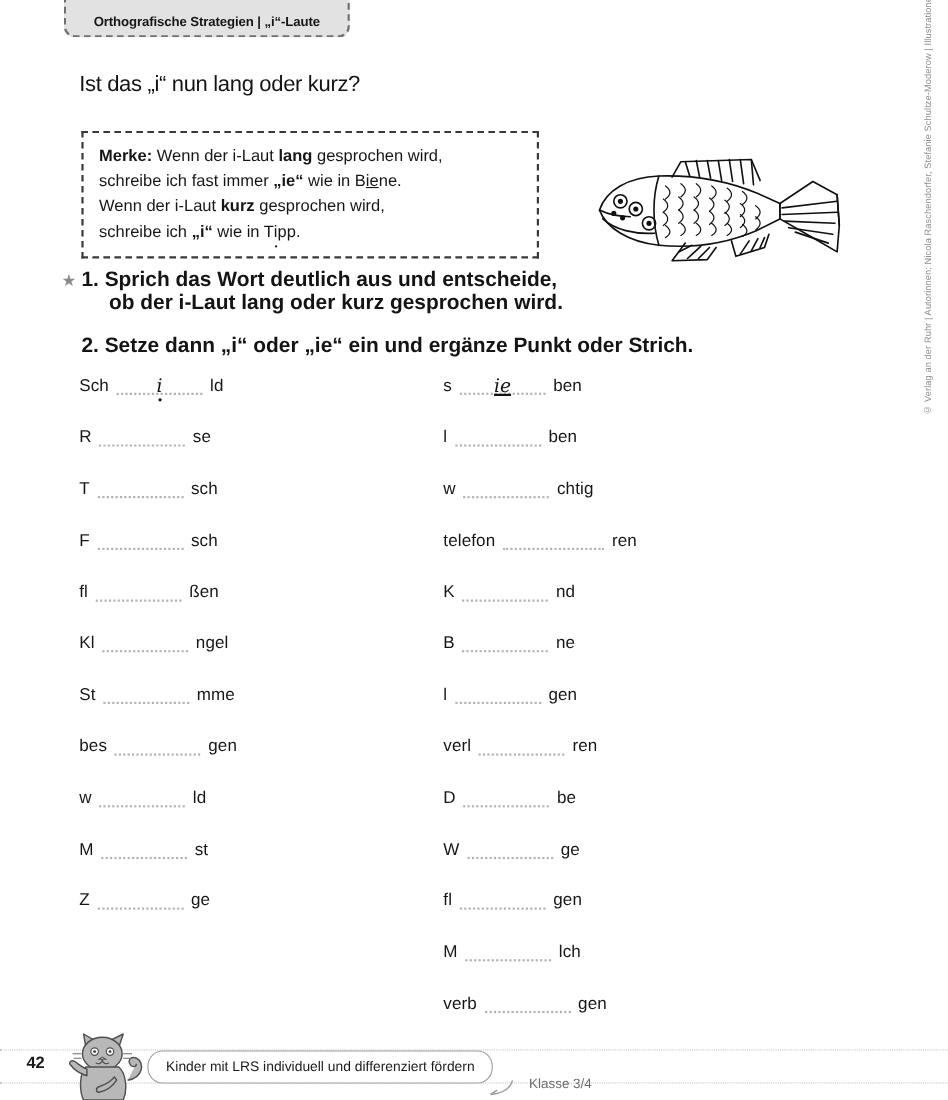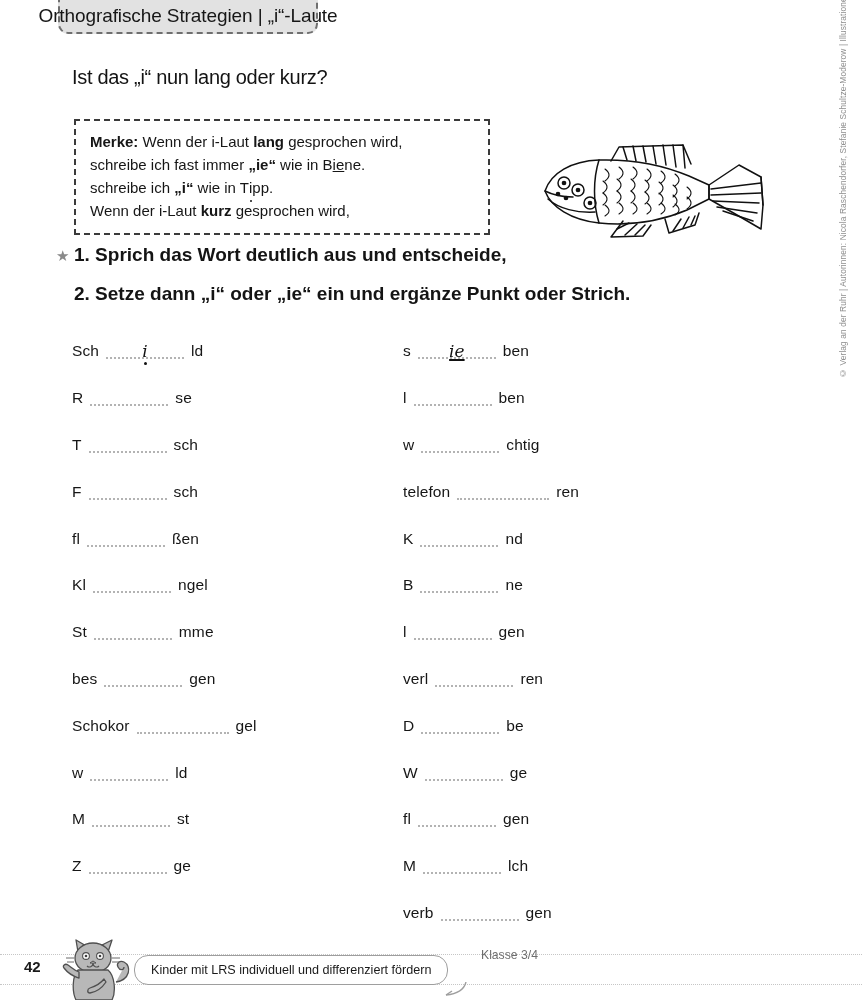--- a/index.html
+++ b/index.html
@@ -26,22 +26,22 @@
     background: #e2e2e2;
     border: 2px dashed #6f6f6f;
     border-radius: 10px;
     box-sizing: border-box;
     display: flex;
     align-items: flex-end;
     justify-content: center;
     padding-bottom: 5px;
   }
   .header-tab-label {
-    font-size: 19px;
-    font-weight: normal;
+    font-size: 12px;
+    font-weight: bold;
     letter-spacing: -0.1px;
     color: #161616;
     white-space: nowrap;
   }
 
   
   .page-title {
     position: absolute;
     left: 72px;
     top: 66px;
@@ -262,21 +262,21 @@
   .footer-bubble-tail {
     position: absolute;
     left: 444px;
     top: 44px;
     width: 24px;
     height: 14px;
   }
   .footer-class {
     position: absolute;
     left: 481px;
-    top: 10px;
+    top: 40px;
     font-size: 12.2px;
     color: #6e6e6e;
     white-space: nowrap;
   }
   .cat-wrap {
     position: absolute;
     left: 58px;
     top: -2px;
     width: 86px;
     height: 64px;
@@ -293,24 +293,24 @@
 <div class="page-title">Ist das „i“ nun lang oder kurz?</div>
 
 <div class="merke-box">
   <div class="merke-line">
     <b>Merke:</b><span> Wenn der i-Laut </span><b>lang</b><span> gesprochen wird,</span>
   </div>
   <div class="merke-line">
     <span>schreibe ich fast immer </span><b>„ie“</b><span> wie in B</span><span class="u-line">ie</span><span>ne.</span>
   </div>
   <div class="merke-line">
-    <span>schreibe ich </span><b>„i“</b><span> wie in T</span><span class="dot-under">i</span><span>pp.</span>
+    <span>Wenn der i-Laut </span><b>kurz</b><span> gesprochen wird,</span>
   </div>
   <div class="merke-line">
-    <span>Wenn der i-Laut </span><b>kurz</b><span> gesprochen wird,</span>
+    <span>schreibe ich </span><b>„i“</b><span> wie in T</span><span class="dot-under">i</span><span>pp.</span>
   </div>
 </div>
 
 <div class="fish-wrap">
   <svg viewBox="0 0 252 112" xmlns="http://www.w3.org/2000/svg" fill="none" stroke="#111" stroke-width="1.5" stroke-linejoin="round" stroke-linecap="round">
 
     <path d="M12 58 C18 40 38 28 66 27 C100 26 130 32 156 43 L176 52 L176 66 L154 77 C128 88 98 93 66 90 C38 87 18 74 12 58 Z"></path>
 
     <path d="M66 27 C60 46 60 70 66 90"></path>
 
@@ -343,20 +343,21 @@
     <path d="M90 88 L78 104 L110 103 L118 92"></path>
     <path d="M84 96 L96 90 M92 102 L104 91 M102 102 L112 92"></path>
     <path d="M132 86 L136 100 L162 92 L166 80"></path>
     <path d="M140 98 L148 86 M150 95 L156 84 M158 92 L162 83"></path>
   </svg>
 </div>
 
 <div class="instructions">
   <span class="star-icon">★</span>
   <div class="instr-line instr-1">1. Sprich das Wort deutlich aus und entscheide,</div>
+  <div class="instr-line instr-1b">ob der i-Laut lang oder kurz gesprochen wird.</div>
   <div class="instr-line instr-2">2. Setze dann „i“ oder „ie“ ein und ergänze Punkt oder Strich.</div>
 </div>
 
 <div class="exercises">
   <div class="ex-col left" id="col-left">
       <div class="ex-row">
         <span class="ex-prefix">Sch</span>
         <span class="ex-blank">
           <span class="ex-answer short">i</span>
         </span>
@@ -389,25 +390,20 @@
       </div>
       <div class="ex-row">
         <span class="ex-prefix">St</span>
         <span class="ex-blank"></span>
         <span class="ex-suffix">mme</span>
       </div>
       <div class="ex-row">
         <span class="ex-prefix">bes</span>
         <span class="ex-blank"></span>
         <span class="ex-suffix">gen</span>
-      </div>
-      <div class="ex-row">
-        <span class="ex-prefix">Schokor</span>
-        <span class="ex-blank wide"></span>
-        <span class="ex-suffix">gel</span>
       </div>
       <div class="ex-row">
         <span class="ex-prefix">w</span>
         <span class="ex-blank"></span>
         <span class="ex-suffix">ld</span>
       </div>
       <div class="ex-row">
         <span class="ex-prefix">M</span>
         <span class="ex-blank"></span>
         <span class="ex-suffix">st</span>

